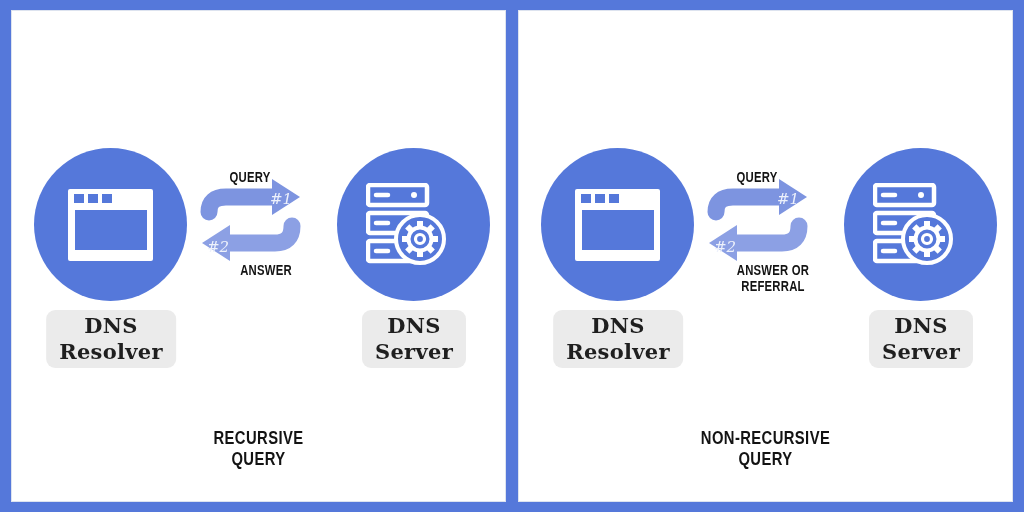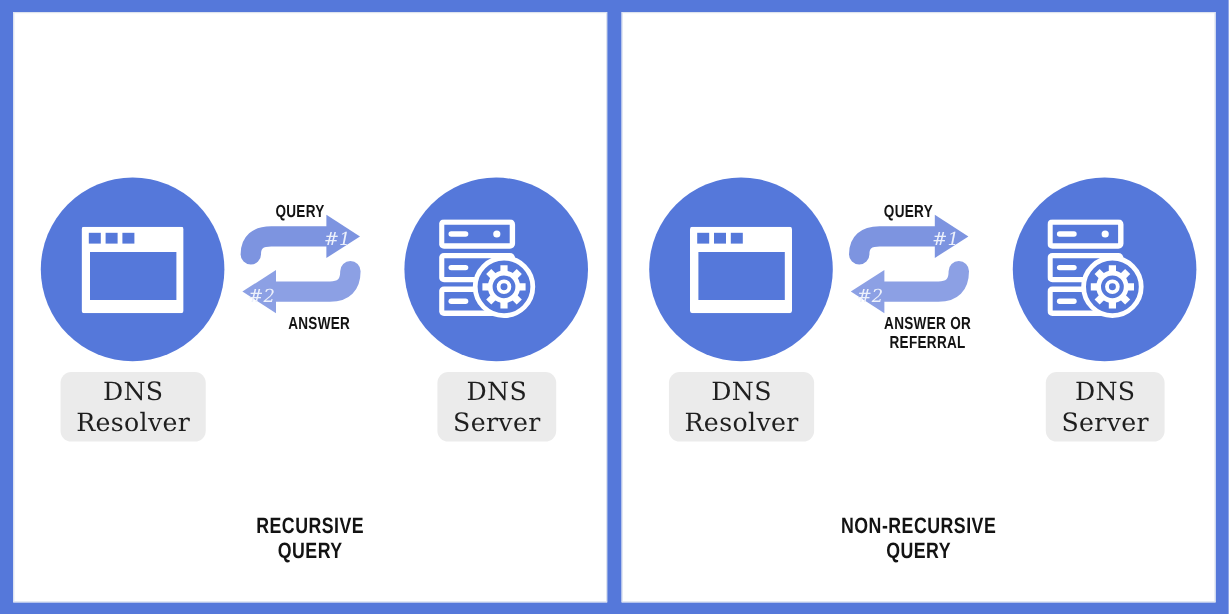--- a/index.html
+++ b/index.html
@@ -22,21 +22,21 @@
     display:flex; align-items:center; justify-content:center;
   }
   .circle.resolver { left:22px; top:137px; }
   .circle.server   { left:325px; top:137px; }
   .circle.server svg { margin-right:12px; }
 
   .badge {
     position:absolute; top:299px; transform:translateX(-50%);
     background:var(--label-badge-bg,#ebebeb);
     border-radius:9px; padding:3px 13px;
-    font-family:"DejaVu Serif", serif; font-weight:normal;
+    font-family:"DejaVu Serif", serif; font-weight:bold;
     font-size:21px; line-height:26px; letter-spacing:.3px;
     color:var(--label-text,#1f1f1f);
     text-align:center; white-space:pre-line;
   }
   .badge.resolver { left:99px; }
   .badge.server   { left:402px; }
 
   .arrows { position:absolute; left:182px; top:165px; }
   .q-stroke { stroke:var(--arrow-query,#7d94e0); }
   .q-fill   { fill:var(--arrow-query,#7d94e0); }

